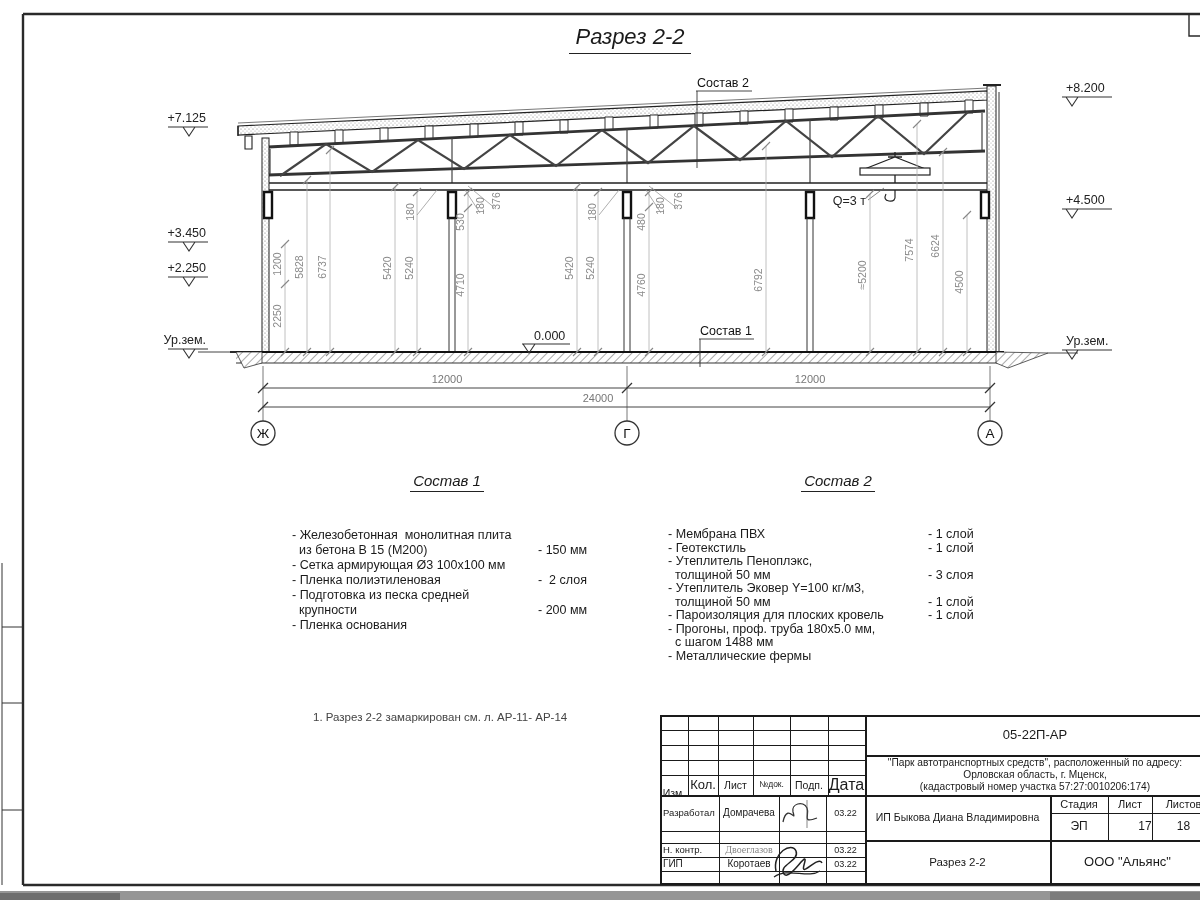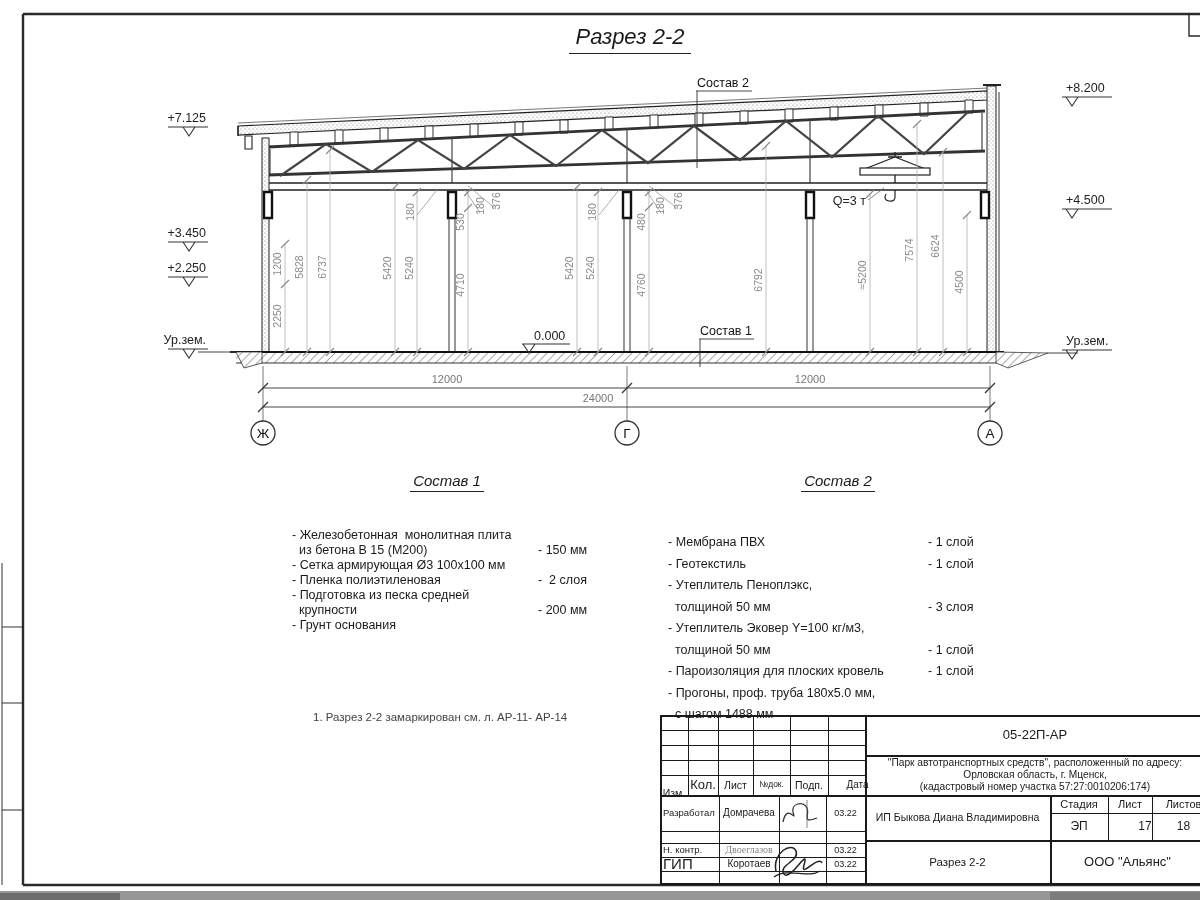--- a/index.html
+++ b/index.html
@@ -14,21 +14,21 @@
   .co{font-size:12.5px;fill:#111;text-anchor:middle;}
   .abs{position:absolute;}
   #main-title{left:520px;top:24px;width:220px;text-align:center;font-size:22px;font-style:italic;color:#1a1a1a;}
   #main-title span{display:inline-block;border-bottom:1.6px solid #222;padding:0 6px 3px 6px;}
   .legend{position:absolute;}
   .legend .lg-title{text-align:center;font-size:15px;font-style:italic;color:#1a1a1a;}
   .legend .lg-title span{display:inline-block;border-bottom:1.3px solid #222;padding:0 3px 2px 3px;}
   .lg-rows{position:absolute;left:0;width:100%;}
   .lg-row{position:relative;white-space:pre;font-size:12.5px;color:#1a1a1a;}
   #legend1 .lg-row{line-height:15px;}
-  #legend2 .lg-row{line-height:13.5px;margin-top:8px;}
+  #legend2 .lg-row{line-height:13.5px;}
   .lg-val{position:absolute;top:0;white-space:pre;}
   #legend1 .lg-val{left:246px;}
   #legend2 .lg-val{left:260px;}
   #note{left:313px;top:711px;font-size:11.5px;color:#444;}
   
   #tb{left:660px;top:715px;width:545px;height:170px;}
   #tb .ln{position:absolute;background:#1a1a1a;}
   #tb .cell{position:absolute;display:flex;align-items:center;justify-content:center;
     color:#1a1a1a;text-align:center;line-height:1.15;}
   #tb .left{justify-content:flex-start;text-align:center;}
@@ -153,36 +153,37 @@
 
 <div id="legend1" class="legend" style="left:292px;top:472px;width:310px;height:170px;">
   <div class="lg-title"><span>Состав 1</span></div>
   <div class="lg-rows" style="top:56px;">
     <div class="lg-row"><span>- Железобетонная  монолитная плита</span><span class="lg-val"></span></div>
     <div class="lg-row"><span>  из бетона В 15 (М200)</span><span class="lg-val">- 150 мм</span></div>
     <div class="lg-row"><span>- Сетка армирующая Ø3 100x100 мм</span><span class="lg-val"></span></div>
     <div class="lg-row"><span>- Пленка полиэтиленовая</span><span class="lg-val">-  2 слоя</span></div>
     <div class="lg-row"><span>- Подготовка из песка средней</span><span class="lg-val"></span></div>
     <div class="lg-row"><span>  крупности</span><span class="lg-val">- 200 мм</span></div>
-    <div class="lg-row"><span>- Грунт основания</span><span class="lg-val"></span></div>
+    <div class="lg-row"><span>- Пленка основания</span><span class="lg-val"></span></div>
   </div>
 </div>
 
 <div id="legend2" class="legend" style="left:668px;top:472px;width:340px;height:220px;">
   <div class="lg-title"><span>Состав 2</span></div>
   <div class="lg-rows" style="top:56px;">
     <div class="lg-row"><span>- Мембрана ПВХ</span><span class="lg-val">- 1 слой</span></div>
     <div class="lg-row"><span>- Геотекстиль</span><span class="lg-val">- 1 слой</span></div>
     <div class="lg-row"><span>- Утеплитель Пеноплэкс,</span><span class="lg-val"></span></div>
     <div class="lg-row"><span>  толщиной 50 мм</span><span class="lg-val">- 3 слоя</span></div>
     <div class="lg-row"><span>- Утеплитель Эковер Y=100 кг/м3,</span><span class="lg-val"></span></div>
     <div class="lg-row"><span>  толщиной 50 мм</span><span class="lg-val">- 1 слой</span></div>
     <div class="lg-row"><span>- Пароизоляция для плоских кровель</span><span class="lg-val">- 1 слой</span></div>
     <div class="lg-row"><span>- Прогоны, проф. труба 180x5.0 мм,</span><span class="lg-val"></span></div>
     <div class="lg-row"><span>  с шагом 1488 мм</span><span class="lg-val"></span></div>
+    <div class="lg-row"><span>- Металлические фермы</span><span class="lg-val"></span></div>
   </div>
 </div>
 
 <div id="note" class="abs">1. Разрез 2-2 замаркирован см. л. АР-11- АР-14</div>
 
 <div id="tb" class="abs">
 
   <div class="ln" style="left:0;top:0;width:2px;height:170px;"></div>
   <div class="ln" style="left:0;top:0;width:545px;height:2px;"></div>
   <div class="ln" style="left:0;top:168px;width:545px;height:2px;"></div>
@@ -215,29 +216,29 @@
   <div class="ln" style="left:205px;top:125px;width:340px;height:2px;"></div>
   <div class="ln" style="left:390px;top:80px;width:2px;height:90px;"></div>
   <div class="ln" style="left:448px;top:80px;width:1px;height:45px;"></div>
   <div class="ln" style="left:492px;top:80px;width:1px;height:45px;"></div>
 
   <div class="cell" style="left:0;top:60px;width:28px;height:20px;font-size:10.5px;margin-top:8px;">Изм.</div>
   <div class="cell" style="left:28px;top:60px;width:30px;height:20px;font-size:13px;">Кол.</div>
   <div class="cell" style="left:58px;top:60px;width:35px;height:20px;font-size:10.5px;">Лист</div>
   <div class="cell" style="left:93px;top:60px;width:37px;height:20px;font-size:8.5px;">№док.</div>
   <div class="cell" style="left:130px;top:60px;width:38px;height:20px;font-size:10.5px;">Подп.</div>
-  <div class="cell" style="left:168px;top:60px;width:37px;height:20px;font-size:10px;padding-left:11px;">Дата</div>
+  <div class="cell" style="left:168px;top:60px;width:37px;height:20px;font-size:16px;">Дата</div>
 
   <div class="cell left" style="left:3px;top:80px;width:56px;height:36px;font-size:9.5px;">Разработал</div>
   <div class="cell" style="left:59px;top:80px;width:60px;height:36px;font-size:10px;">Домрачева</div>
   <div class="cell" style="left:166px;top:80px;width:39px;height:36px;font-size:9px;">03.22</div>
   <div class="cell left" style="left:3px;top:128px;width:56px;height:14px;font-size:9.5px;">Н. контр.</div>
   <div class="cell faded" style="left:59px;top:128px;width:60px;height:14px;font-size:10px;font-family:Liberation Serif, serif;">Двоеглазов</div>
   <div class="cell" style="left:166px;top:128px;width:39px;height:14px;font-size:9px;">03.22</div>
-  <div class="cell left" style="left:3px;top:142px;width:56px;height:14px;font-size:15px;">ГИП</div>
+  <div class="cell left" style="left:3px;top:142px;width:56px;height:14px;font-size:10px;">ГИП</div>
   <div class="cell" style="left:59px;top:142px;width:60px;height:14px;font-size:10px;">Коротаев</div>
   <div class="cell" style="left:166px;top:142px;width:39px;height:14px;font-size:9px;">03.22</div>
 
   <svg style="left:117px;top:81px;width:48px;height:36px;" viewBox="0 0 48 36">
     <path d="M6 26C10 6 20 28 16 16C14 8 26 4 30 12C33 19 24 28 40 22" stroke="#333" stroke-width="1.3" fill="none"></path>
     <path d="M30 4V32" stroke="#555" stroke-width="0.7" fill="none"></path>
   </svg>
   <svg style="left:108px;top:122px;width:58px;height:47px;" viewBox="0 0 58 47">
     <path d="M8 34C4 16 24 4 28 14C32 24 10 28 16 37C22 45 42 8 36 28C32 42 50 18 54 26" stroke="#222" stroke-width="1.5" fill="none"></path>
     <path d="M6 40C20 30 40 42 52 34" stroke="#222" stroke-width="1.2" fill="none"></path>

